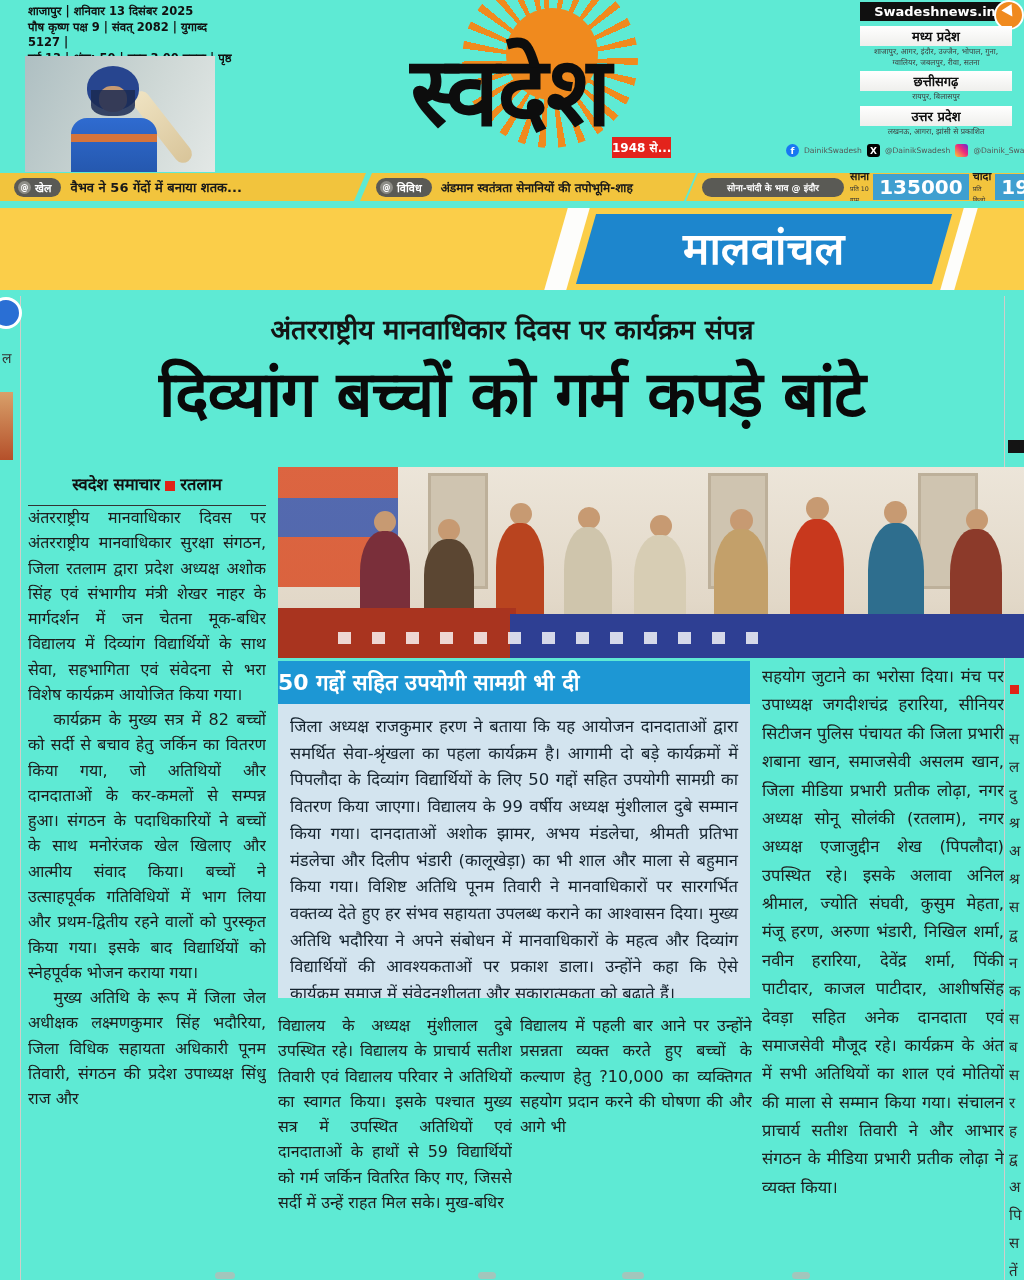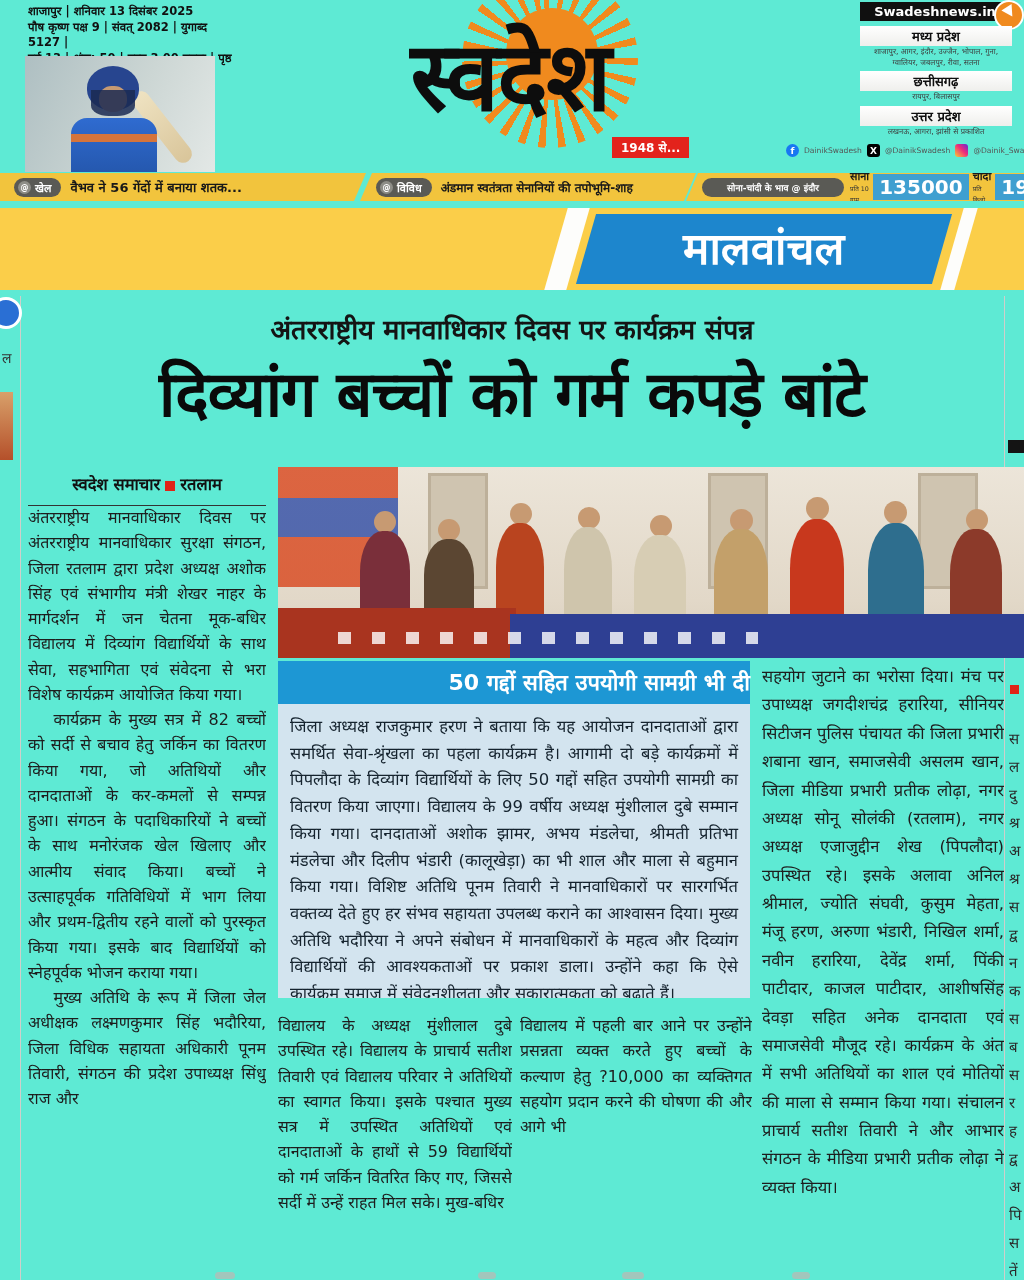--- a/index.html
+++ b/index.html
@@ -14,23 +14,23 @@
   .visor{position:absolute;left:66px;top:34px;width:44px;height:26px;border-radius:0 0 40% 40%;background:#1b2a52;opacity:.85;}
   .face{position:absolute;left:74px;top:30px;width:28px;height:26px;border-radius:45%;background:#c79a72;}
   .jersey{position:absolute;left:46px;top:62px;width:86px;height:60px;border-radius:16px 16px 0 0;
           background:linear-gradient(#2f6bd0,#2456ab);}
   .jstripe{position:absolute;left:46px;top:78px;width:86px;height:8px;background:#e8762c;opacity:.9;}
   .bat{position:absolute;left:128px;top:28px;width:18px;height:86px;border-radius:9px;
        background:linear-gradient(#efe3c2,#d9c59a);transform:rotate(-38deg);}
   .sun{left:462px;top:-28px;width:176px;height:176px;border-radius:50%;
        background:repeating-conic-gradient(from -6deg,#f08a1e 0deg 5deg,rgba(0,0,0,0) 5deg 13.5deg);}
   .sun-core{left:506px;top:8px;width:92px;height:92px;border-radius:50%;background:#f08a1e;}
-  .mast-title{left:250px;top:8px;width:520px;text-align:center;font-size:96px;font-weight:900;
+  .mast-title{left:250px;top:23px;width:520px;text-align:center;font-size:96px;font-weight:900;
               line-height:1.45;color:#0d0d0d;letter-spacing:-2px;white-space:nowrap;}
-  .since{left:612px;top:137px;background:#e3231c;color:#fff;font-weight:bold;font-size:12px;padding:2px 9px;}
+  .since{left:612px;top:137px;background:#e3231c;color:#fff;font-weight:bold;font-size:12px;padding:2px 0;}
   .webbox{left:860px;top:2px;width:150px;background:#101010;color:#fff;font-size:13px;font-weight:bold;
           text-align:center;padding:2px 0;}
   .hand{left:994px;top:0px;width:26px;height:26px;border-radius:50%;background:#f08a1e;border:2px solid #fff;}
   .hand:after{content:"";position:absolute;left:9px;top:4px;width:0;height:0;
               border:6px solid rgba(0,0,0,0);border-top:11px solid #fff;transform:rotate(-32deg);}
   .regions{left:860px;top:26px;width:152px;text-align:center;}
   .region-name{font-size:13px;font-weight:bold;color:#0e0e0e;padding:1px 0;background:linear-gradient(#ffffff,#efefec);}
   .region-cities{font-size:7.6px;color:#3c3c3c;line-height:1.4;padding:1px 2px 3px 2px;}
   .social{left:786px;top:144px;width:238px;display:flex;align-items:center;gap:5px;font-size:7.6px;color:#555;}
   .sic{width:13px;height:13px;border-radius:3px;color:#fff;font-size:9px;font-weight:bold;
@@ -79,21 +79,21 @@
   .fig{position:absolute;border-radius:45% 45% 0 0;}
   .head{position:absolute;border-radius:50%;background:#c79a72;}
   .tbl-red{position:absolute;left:0;bottom:0;width:238px;height:50px;background:#a9341f;}
   .tbl-blue{position:absolute;left:232px;bottom:0;width:514px;height:44px;background:#2e3f93;}
   .tbl-dash{position:absolute;left:60px;bottom:14px;width:420px;height:12px;opacity:.8;
             background:repeating-linear-gradient(90deg,#fff 0 13px,rgba(0,0,0,0) 13px 34px);}
   .bannerfrag{position:absolute;left:0;top:0;width:120px;height:120px;
               background:linear-gradient(180deg,#d94e26 0 26%,#3954a8 26% 58%,#d94e26 58% 100%);opacity:.85;}
   
   .ibox{left:278px;top:661px;width:472px;}
-  .ibox-head{background:#1d97d4;color:#fff;text-align:right;font-size:22px;font-weight:800;
+  .ibox-head{background:#1d97d4;color:#fff;text-align:left;font-size:22px;font-weight:800;
              padding:5px 0;line-height:1.5;}
   .ibox-body{background:#d3e4ef;padding:10px 12px 12px 12px;font-size:16.5px;line-height:1.62;
              text-align:justify;color:#15232e;height:272px;overflow:hidden;}
   
   .rsliver{left:1009px;top:440px;width:15px;height:830px;font-size:15px;color:#2a2a2a;line-height:28px;
            text-align:left;overflow:hidden;}
   .rsliver span{display:block;height:28px;}
   .rbar{left:1008px;top:440px;width:16px;height:13px;background:#141414;}
   .rred{left:1010px;top:685px;width:9px;height:9px;background:#e02317;}
   .lcirc{left:-10px;top:297px;width:26px;height:26px;border-radius:50%;background:#2a6fd4;border:3px solid #fff;}

